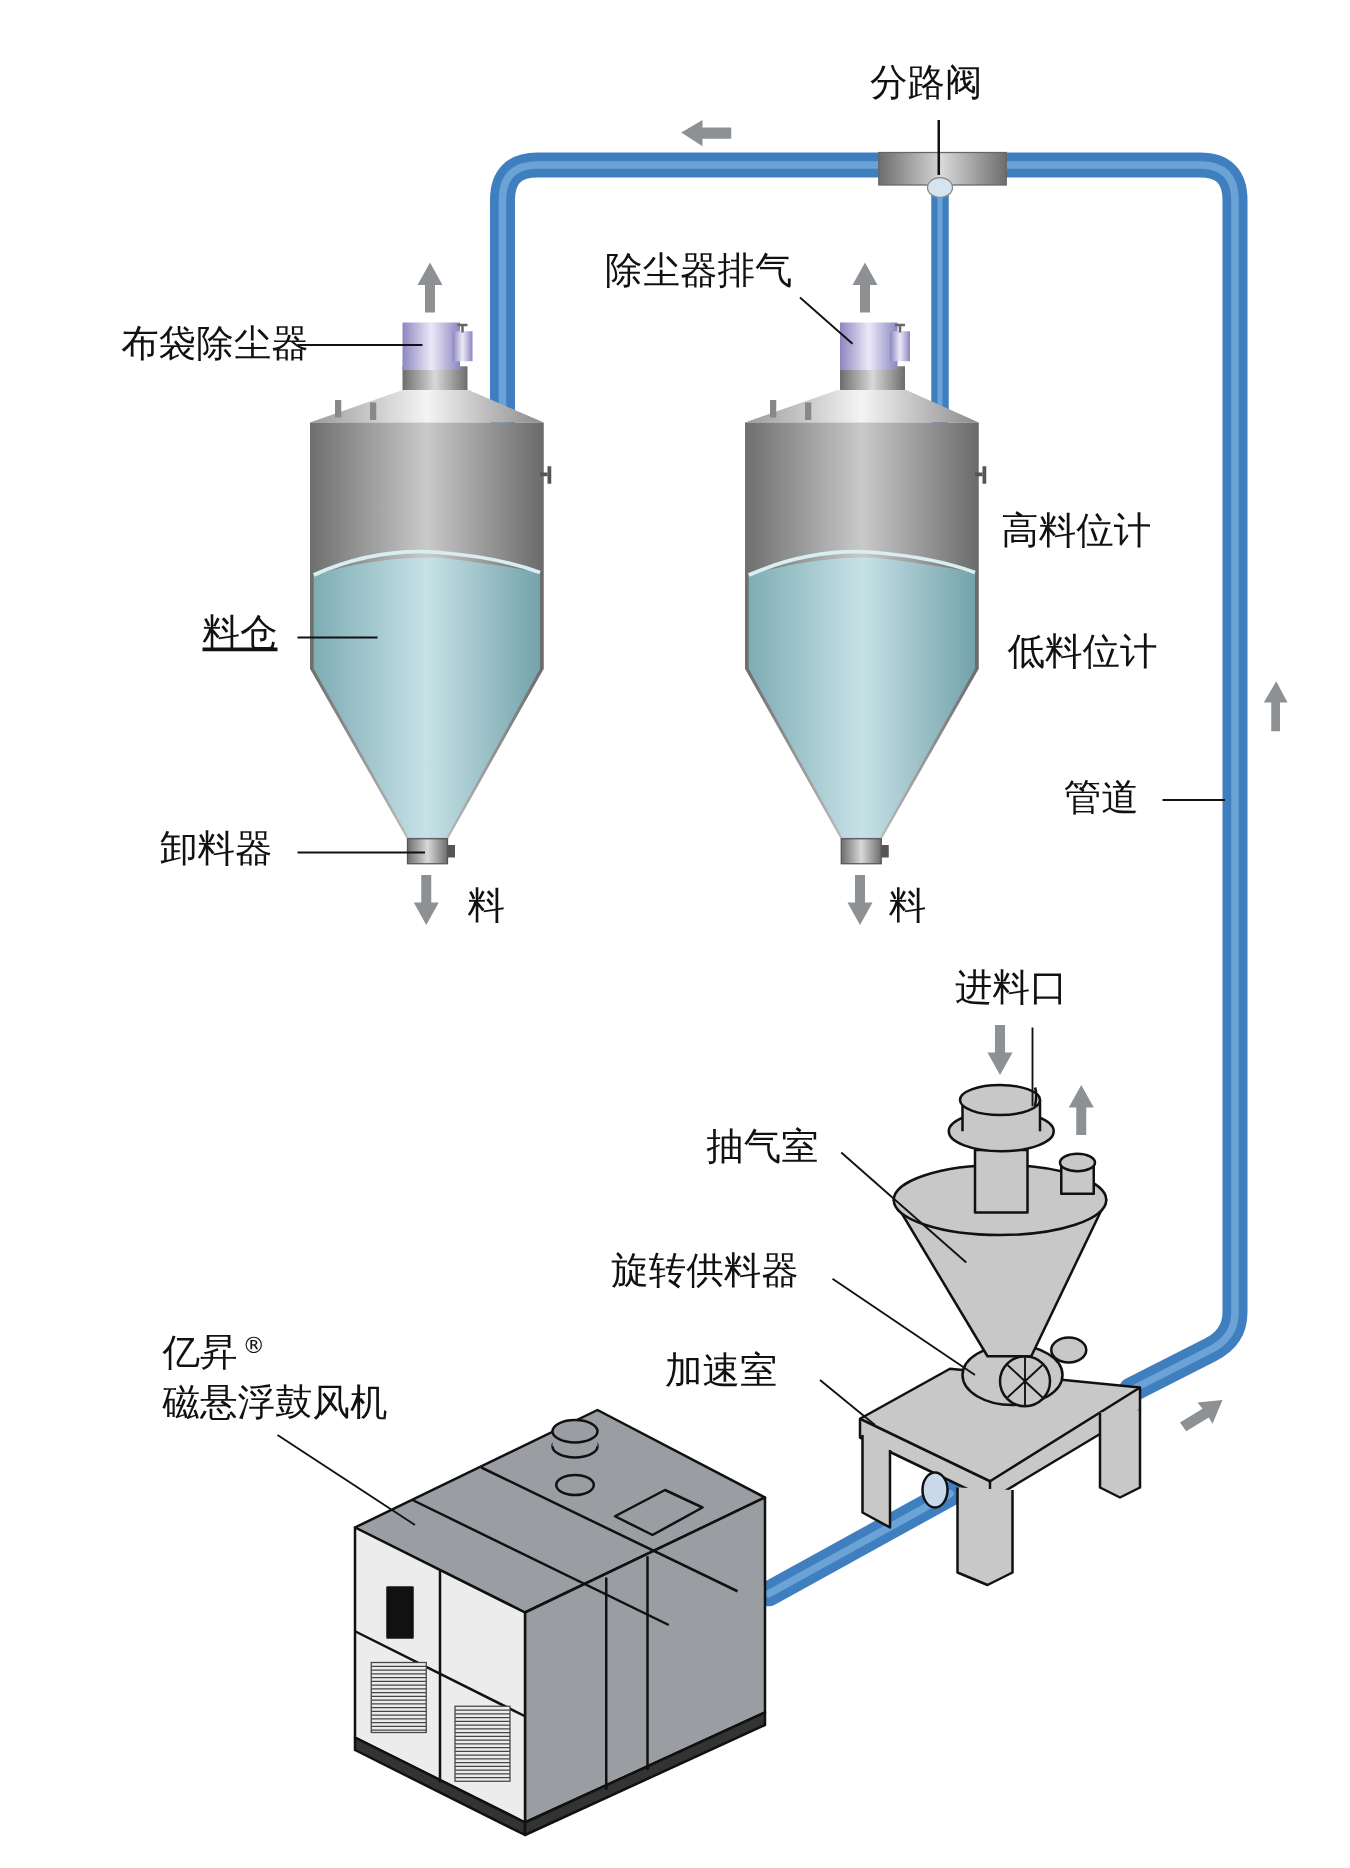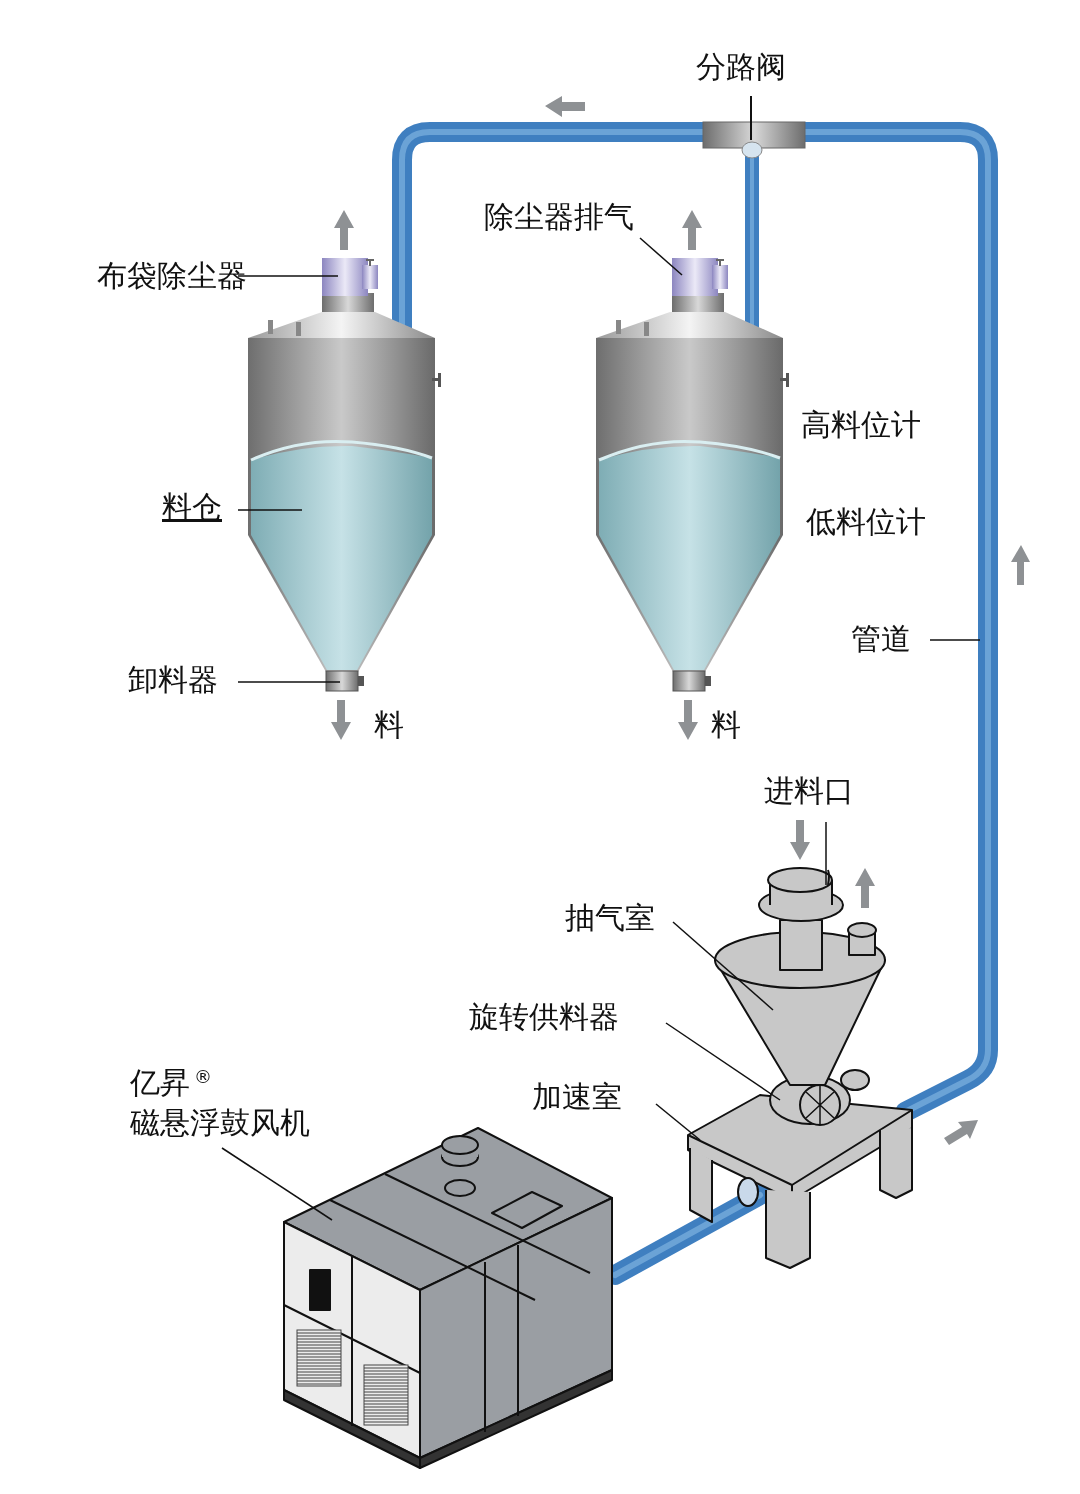--- a/index.html
+++ b/index.html
@@ -219,16 +219,16 @@
 <div class="lbl" style="left:484px;top:202px;">除尘器排气</div>
 <div class="lbl" style="left:801px;top:370px;margin-top:40px;">高料位计</div>
 <div class="lbl" style="left:806px;top:507px;">低料位计</div>
 <div class="lbl" style="left:162px;top:492px;text-decoration:underline;">料仓</div>
 <div class="lbl" style="left:128px;top:665px;">卸料器</div>
 <div class="lbl" style="left:374px;top:710px;">料</div>
 <div class="lbl" style="left:711px;top:710px;">料</div>
 <div class="lbl" style="left:851px;top:624px;">管道</div>
 <div class="lbl" style="left:764px;top:776px;">进料口</div>
 <div class="lbl" style="left:565px;top:903px;">抽气室</div>
-<div class="lbl" style="left:469px;top:1002px;">旋转供料器</div>
+<div class="lbl" style="left:489px;top:1002px;">旋转供料器</div>
 <div class="lbl" style="left:532px;top:1082px;">加速室</div>
 <div class="lbl" style="left:130px;top:1068px;"><span>亿昇</span><sup>®</sup></div>
 <div class="lbl" style="left:130px;top:1108px;">磁悬浮鼓风机</div>
 
 </body></html>

